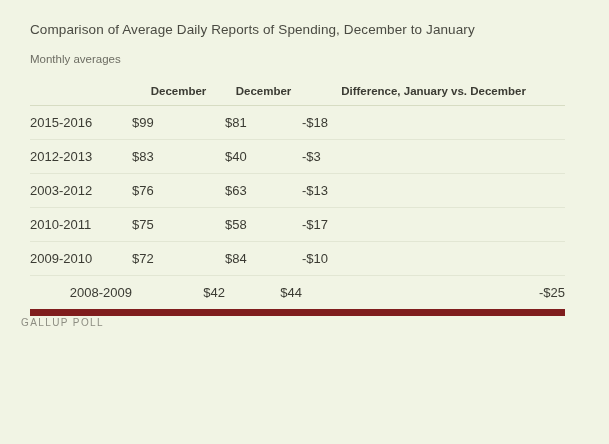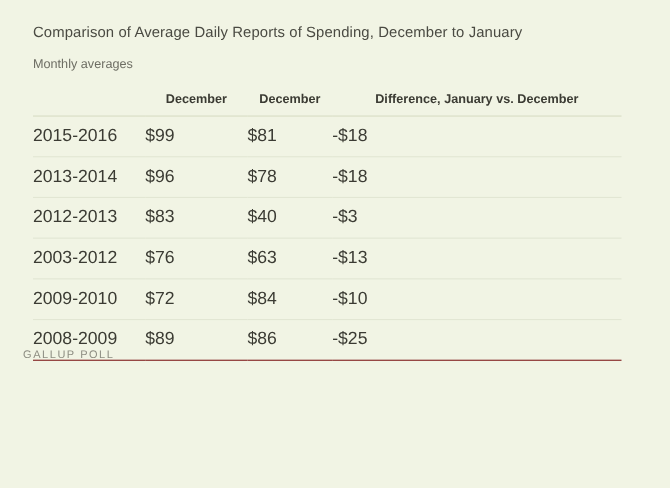--- a/index.html
+++ b/index.html
@@ -41,29 +41,30 @@
   table.data th {
     text-align: center;
     font-size: 11.5px;
     font-weight: bold;
     color: #3b3b33;
     padding: 0 0 8px 0;
     border-bottom: 1px solid #d7dcc3;
     vertical-align: bottom;
   }
   table.data td {
-    font-size: 16px;
+    font-size: 13px;
     color: #3b3b33;
     padding: 9px 0 9px 0;
     border-bottom: 1px solid #e2e6d3;
     vertical-align: middle;
     margin-left: 47px;
   }
   table.data tbody tr:last-child td {
-    border-bottom: 1px solid #7f1d1d;
+    border-bottom: 7px solid #7f1d1d;
+    text-align: right;
   }
   col.c-label { width: 102px; }
   col.c-dec   { width: 93px; }
   col.c-jan   { width: 77px; }
   col.c-diff  { width: auto; }
   .note {
     font-size: 10.5px;
     color: #7a7a70;
     margin-top: 22px;
   }
@@ -100,47 +101,47 @@
       </tr>
     </thead>
     <tbody>
       <tr>
         <td>2015-2016</td>
         <td>$99</td>
         <td>$81</td>
         <td>-$18</td>
       </tr>
       <tr>
-        <td>2013-2014</td>
-        <td>$96</td>
-        <td>$78</td>
-        <td>-$18</td>
-      </tr>
-      <tr>
         <td>2012-2013</td>
         <td>$83</td>
         <td>$40</td>
         <td>-$3</td>
       </tr>
       <tr>
         <td>2003-2012</td>
         <td>$76</td>
         <td>$63</td>
         <td>-$13</td>
       </tr>
       <tr>
+        <td>2010-2011</td>
+        <td>$75</td>
+        <td>$58</td>
+        <td>-$17</td>
+      </tr>
+      <tr>
         <td>2009-2010</td>
         <td>$72</td>
         <td>$84</td>
         <td>-$10</td>
       </tr>
       <tr>
         <td>2008-2009</td>
-        <td>$89</td>
-        <td>$86</td>
+        <td>$42</td>
+        <td>$44</td>
         <td>-$25</td>
       </tr>
     </tbody>
   </table>
 
   <div class="source">GALLUP POLL</div>
 
 </div>
 
 </body></html>

